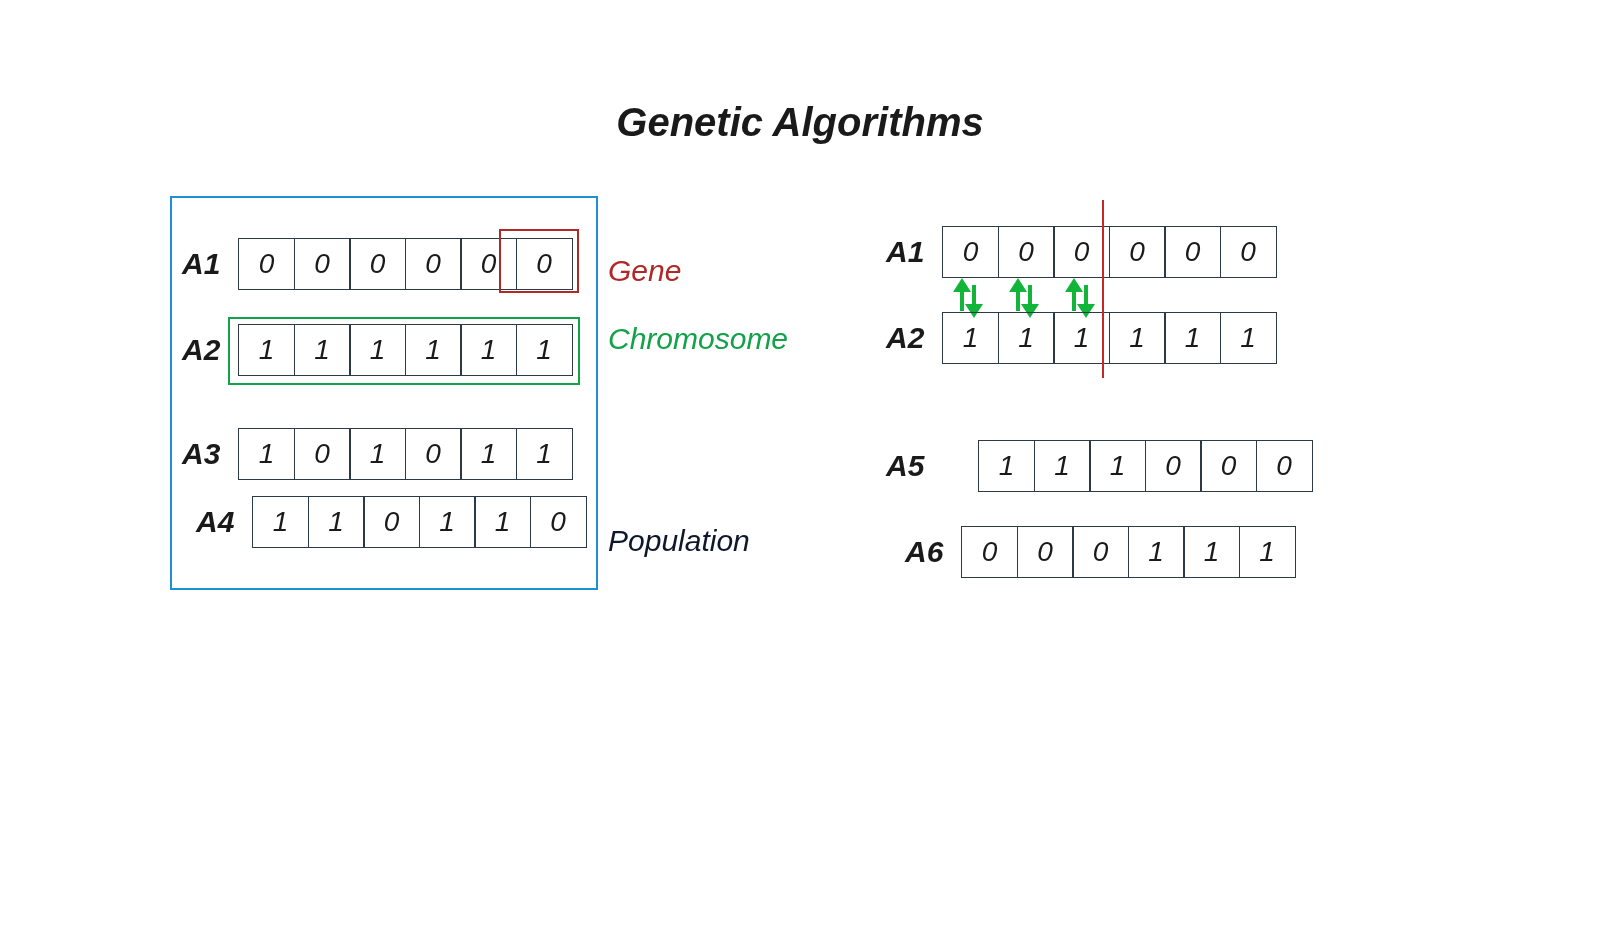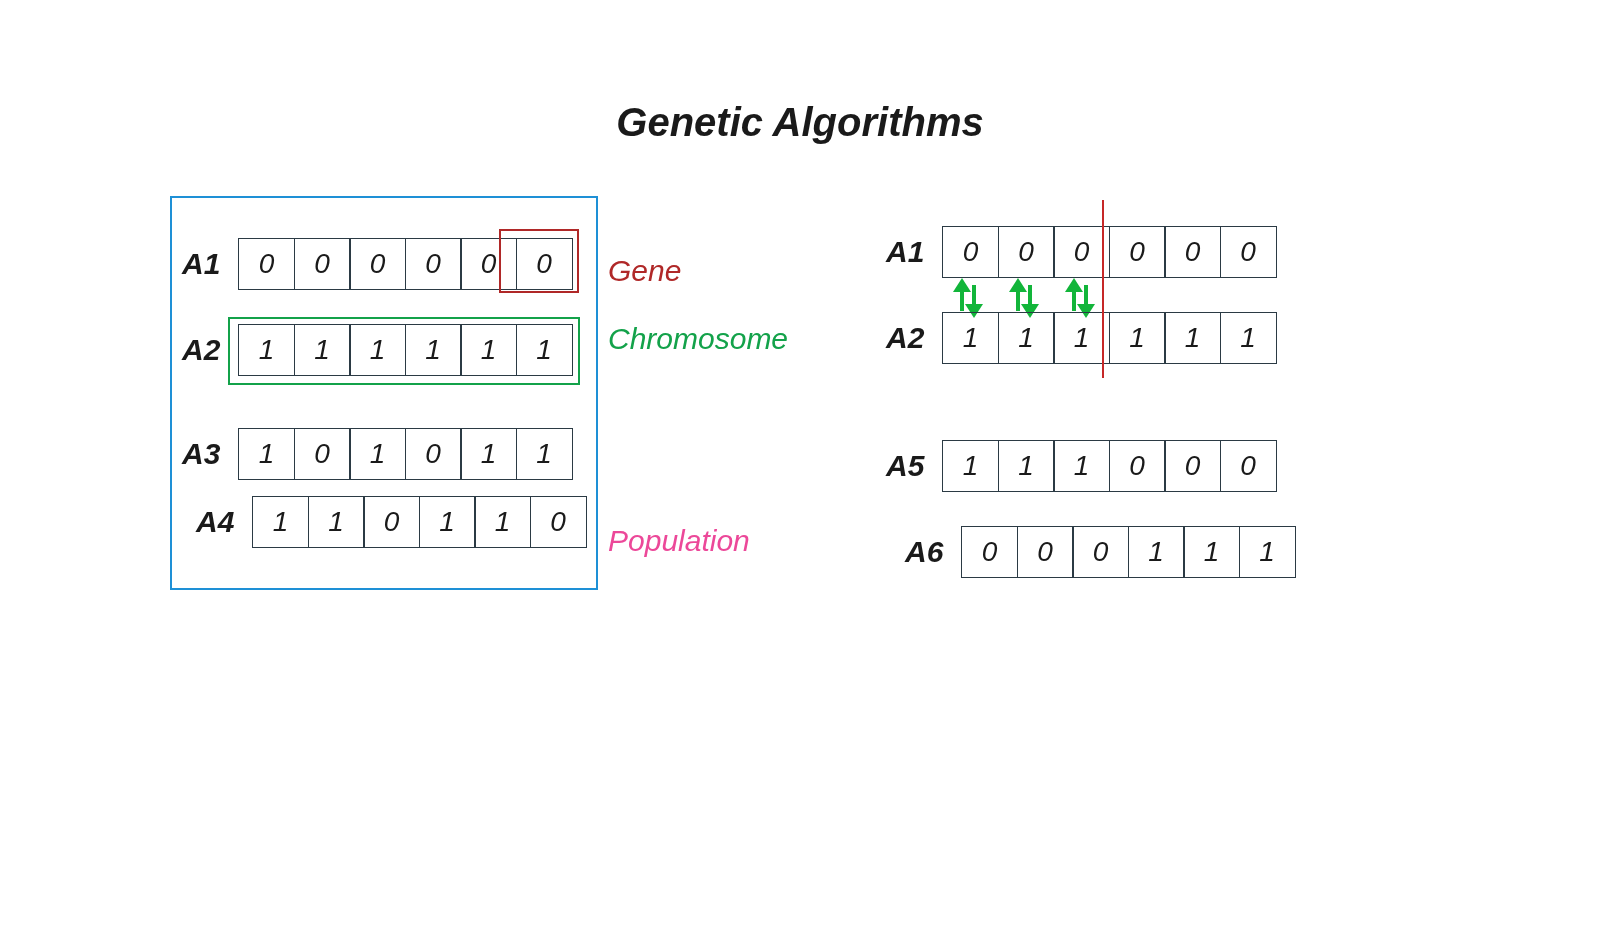--- a/index.html
+++ b/index.html
@@ -72,21 +72,21 @@
     width: 0;
     border-left: 2px solid #c62828;
   }
 
   .lab {
     position: absolute;
     font-size: 30px;
   }
   .lab-gene   { color: #b02828; }
   .lab-chrom  { color: #13a24a; }
-  .lab-pop    { color: #ec4899; }
+  .lab-pop    { color: #0f172a; }
 
   
   .swap {
     position: absolute;
     display: flex;
     gap: 34px;
   }
   .swap-col {
     position: relative;
     width: 22px;
@@ -224,21 +224,21 @@
       <div class="cell">1</div>
       <div class="cell">1</div>
       <div class="cell">1</div>
       <div class="cell">1</div>
       <div class="cell">1</div>
     </div>
   </div>
 
   <div class="cross-line" style="left:1102px; top:200px; height:178px;"></div>
 
-  <div class="row" style="left:886px; top:440px;">
+  <div class="row" style="left:886px; top:440px;gap:36px;">
     <div class="lbl">A5</div>
     <div class="cells">
       <div class="cell">1</div>
       <div class="cell">1</div>
       <div class="cell">1</div>
       <div class="cell">0</div>
       <div class="cell">0</div>
       <div class="cell">0</div>
     </div>
   </div>

